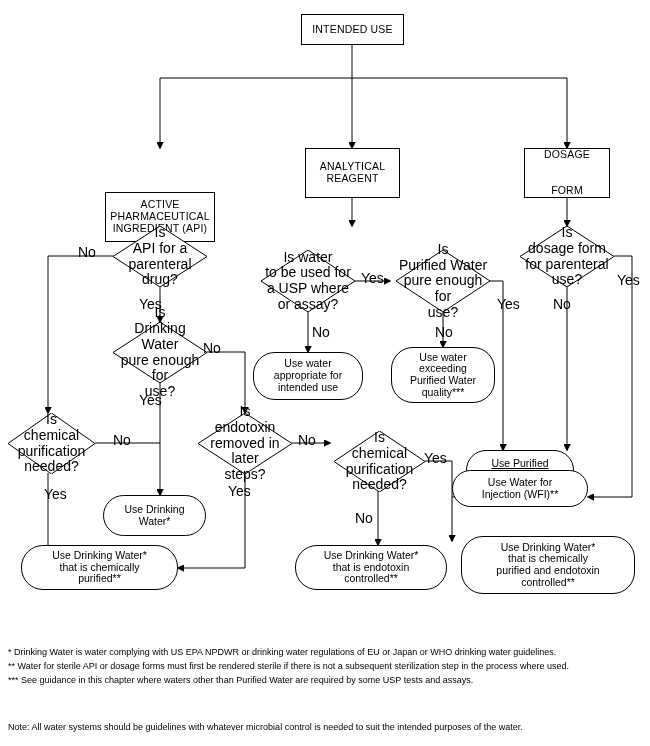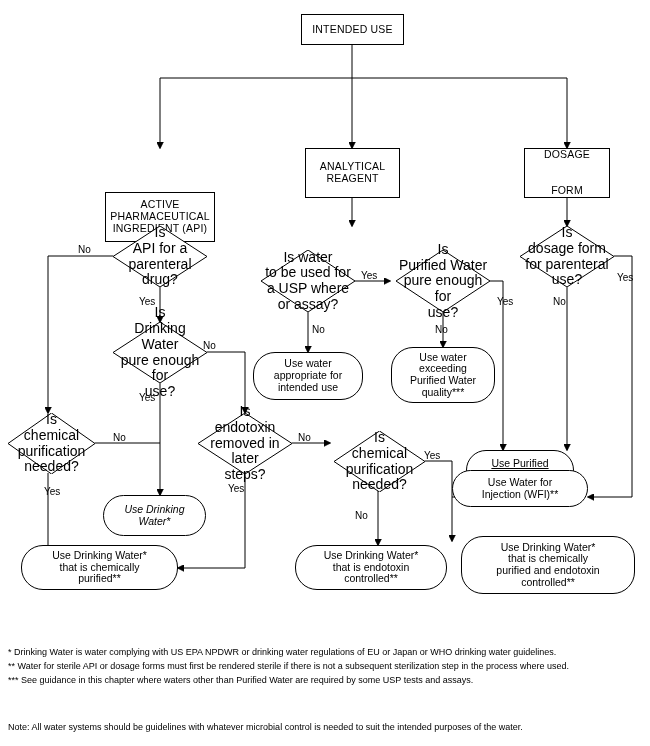--- a/index.html
+++ b/index.html
@@ -38,21 +38,21 @@
     position:absolute;left:0;top:0;width:100%;height:100%;
   }
   .diamond-wrap .dtext{
     position:absolute;left:0;top:0;width:100%;height:100%;
     display:flex;align-items:center;justify-content:center;
     text-align:center;font-size:14px;line-height:1.12;
     padding:0 2px;box-sizing:border-box;
   }
   .edgelabel{
     position:absolute;
-    font-size:10px;
+    font-size:14px;
     background:transparent;
     white-space:nowrap;
   }
   .footnotes{
     position:absolute;
     left:8px;
     top:646px;
     width:634px;
     font-size:9px;
     line-height:1.55;
@@ -231,21 +231,21 @@
   <div class="diamond-wrap" style="left:520px;top:226px;width:94px;height:61px;">
     <svg class="dshape" viewBox="0 0 94 61" preserveAspectRatio="none">
         <polygon points="47,0 94,30.5 47,61 0,30.5" fill="#fff" stroke="#000" stroke-width="1"></polygon>
       </svg>
     <div class="dtext" style="white-space:pre-line;">Is
 dosage form
 for parenteral
 use?</div>
   </div>
 
-  <div class="node rounded" style="left:103px;top:495px;width:103px;height:41px;white-space:pre-line;font-style:italic;">
+  <div class="node rounded" style="left:103px;top:495px;width:103px;height:41px;white-space:pre-line;">
     <span style="white-space:pre-line;">Use Drinking
 Water*</span>
   </div>
 
   <div class="node rounded" style="left:21px;top:545px;width:157px;height:45px;white-space:pre-line;">
     <span style="white-space:pre-line;">Use Drinking Water*
 that is chemically
 purified**</span>
   </div>
 

